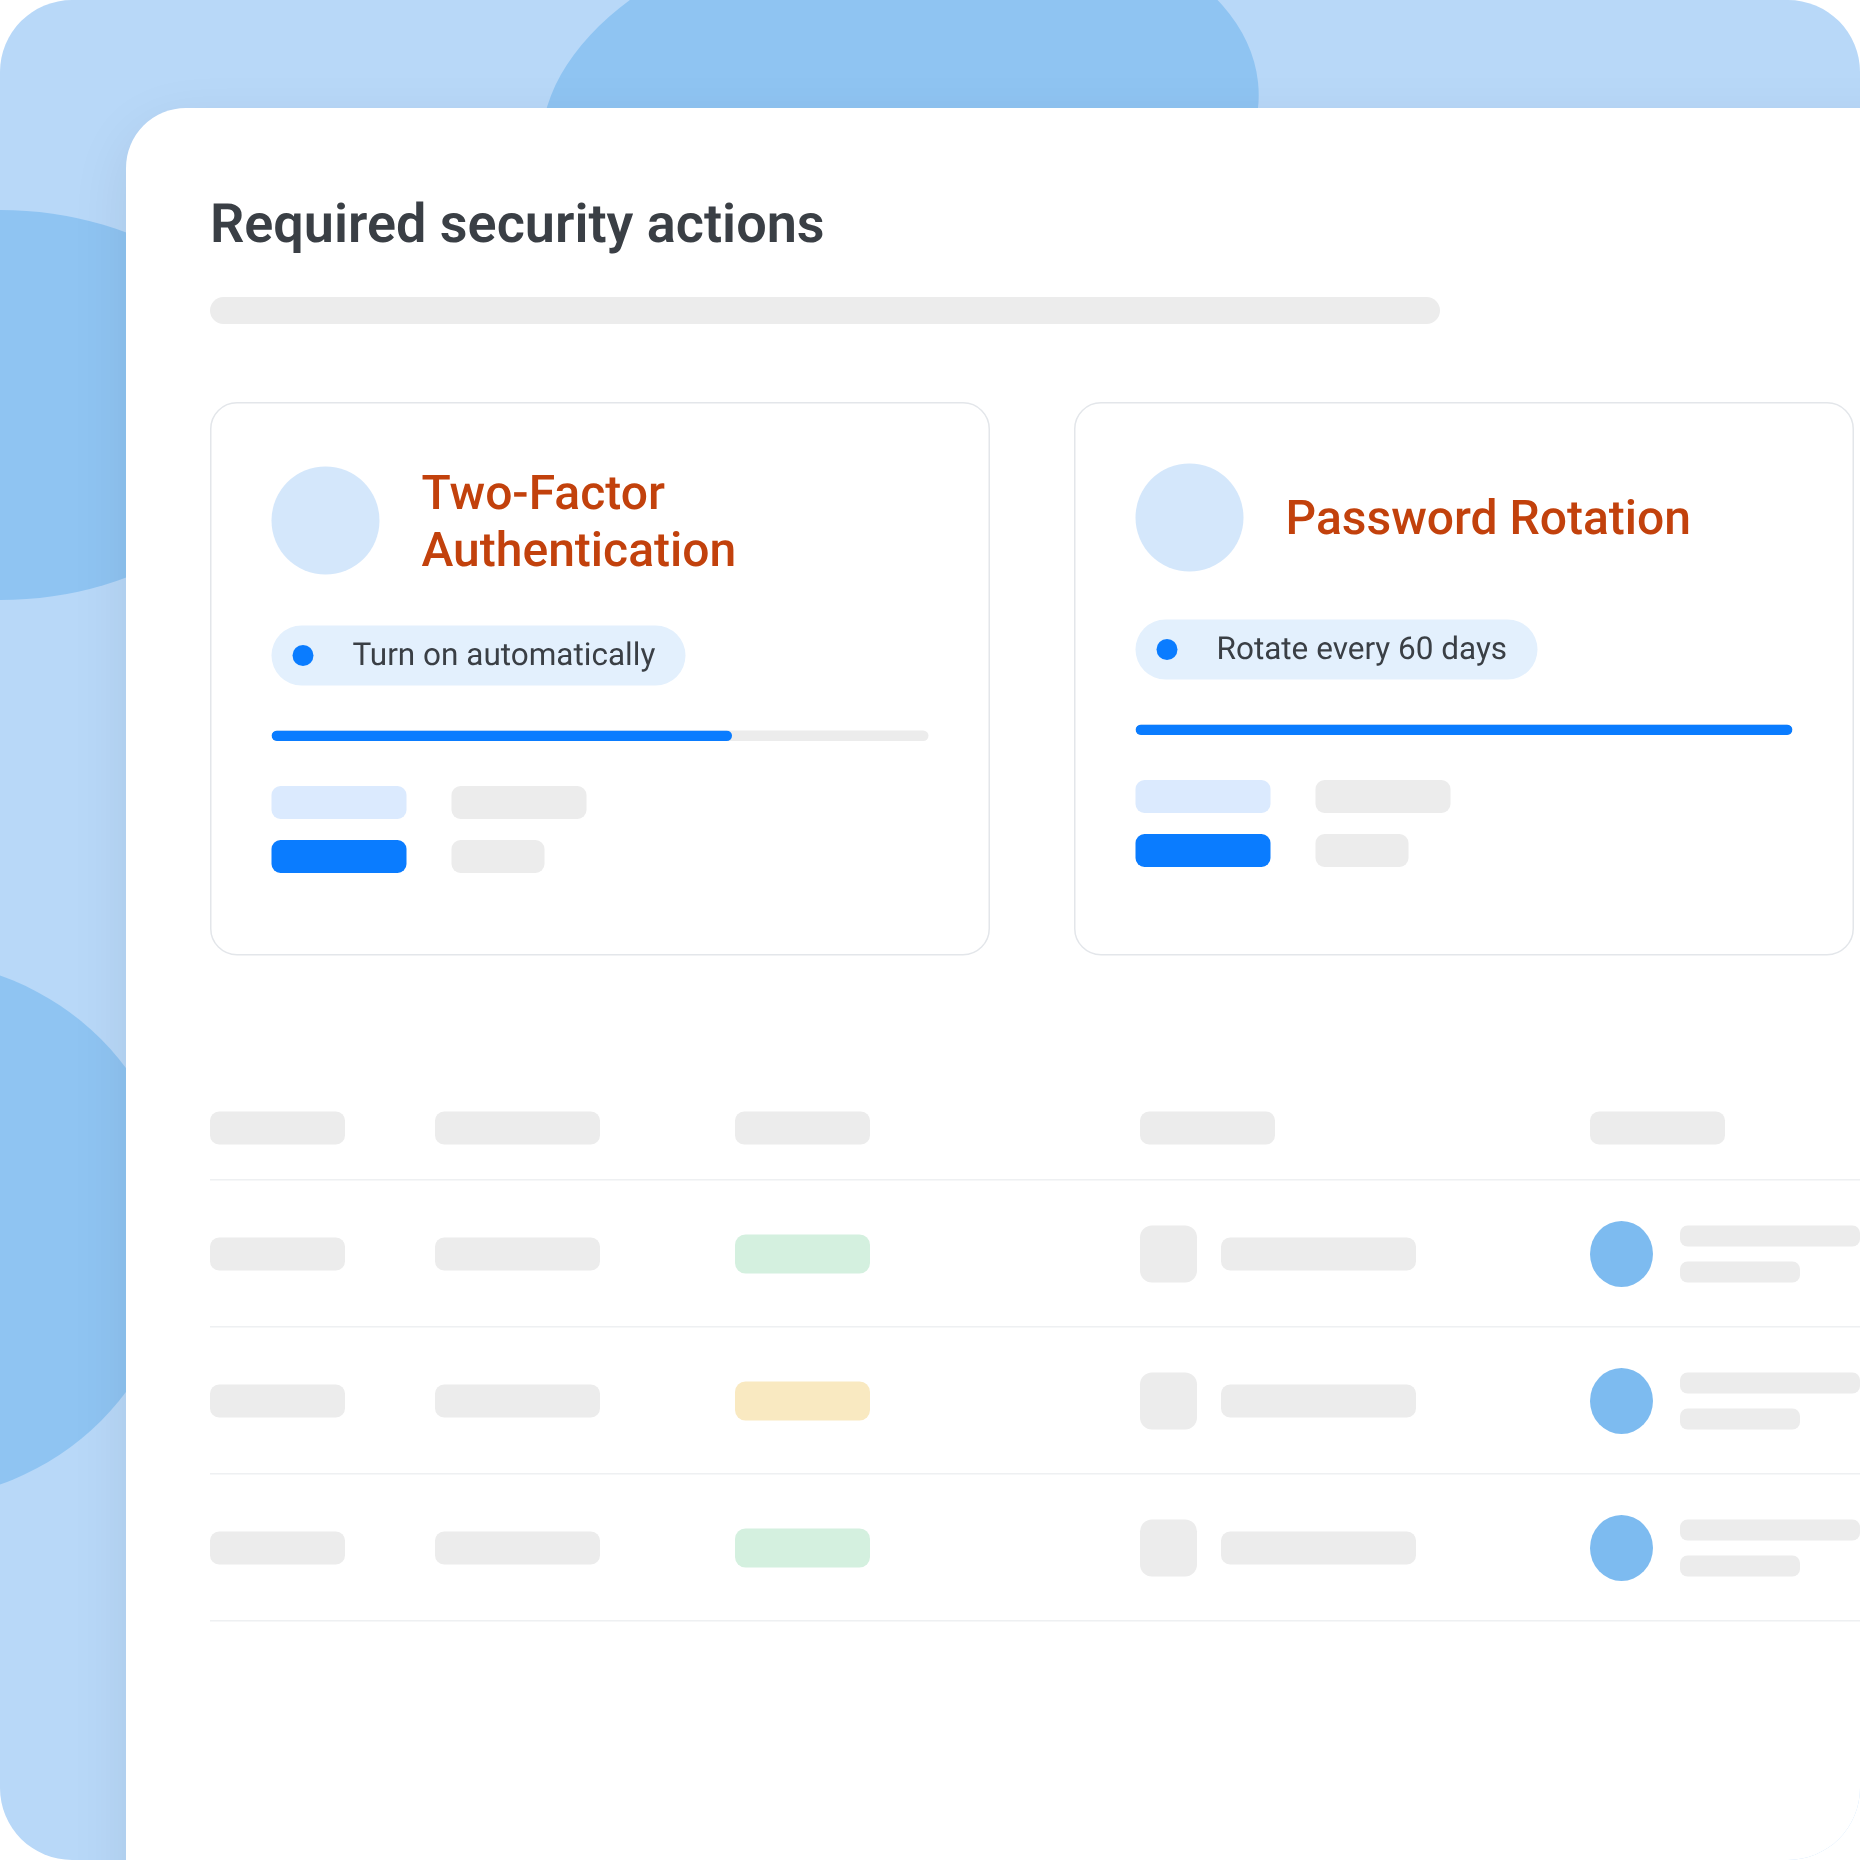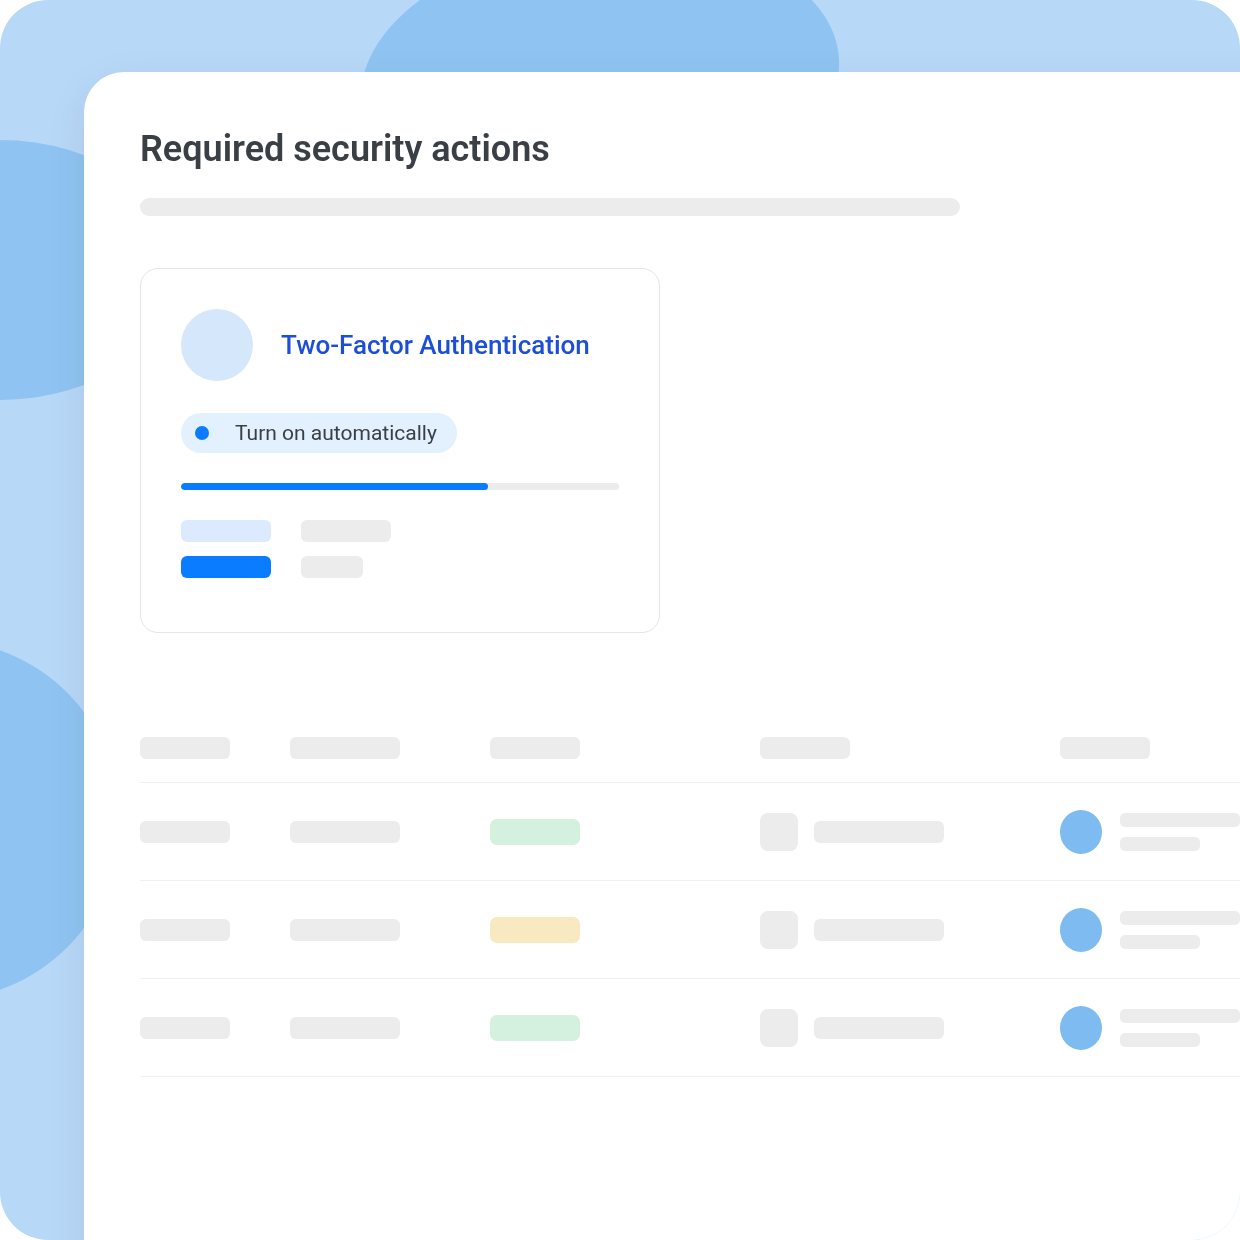--- a/index.html
+++ b/index.html
@@ -68,23 +68,23 @@
       margin-bottom: 32px;
     }
     .avatar {
       width: 72px;
       height: 72px;
       background: #d4e7fb;
       border-radius: 50%;
       flex-shrink: 0;
     }
     .card-title {
-      font-size: 26px;
+      font-size: 32px;
       font-weight: 500;
-      color: #1d4ed8;
+      color: #c2410c;
     }
     .pill {
       display: inline-flex;
       align-items: center;
       gap: 26px;
       background: #e3f0fd;
       border-radius: 999px;
       padding: 8px 20px 8px 14px;
       margin-bottom: 30px;
     }
@@ -187,20 +187,41 @@
         <div class="card-row">
           <div class="ph ph-ltblue"></div>
           <div class="ph ph-grey"></div>
         </div>
         <div class="card-row">
           <div class="ph ph-blue"></div>
           <div class="ph ph-grey" style="width:62px"></div>
         </div>
       </div>
 
+      <div class="card">
+        <div class="card-header">
+          <div class="avatar"></div>
+          <div class="card-title">Password Rotation</div>
+        </div>
+        <div class="pill">
+          <span class="pill-dot"></span>
+          <span class="pill-text">Rotate every 60 days</span>
+        </div>
+        <div class="progress-track">
+          <div class="progress-fill" style="width:100%"></div>
+        </div>
+        <div class="card-row">
+          <div class="ph ph-ltblue"></div>
+          <div class="ph ph-grey"></div>
+        </div>
+        <div class="card-row">
+          <div class="ph ph-blue"></div>
+          <div class="ph ph-grey" style="width:62px"></div>
+        </div>
+      </div>
 
     </div>
 
     <div class="table">
       <div class="trow header">
         <div class="col c1">
             <div class="cell cell-sm"></div>
           </div>
         <div class="col c2">
             <div class="cell cell-md"></div>

